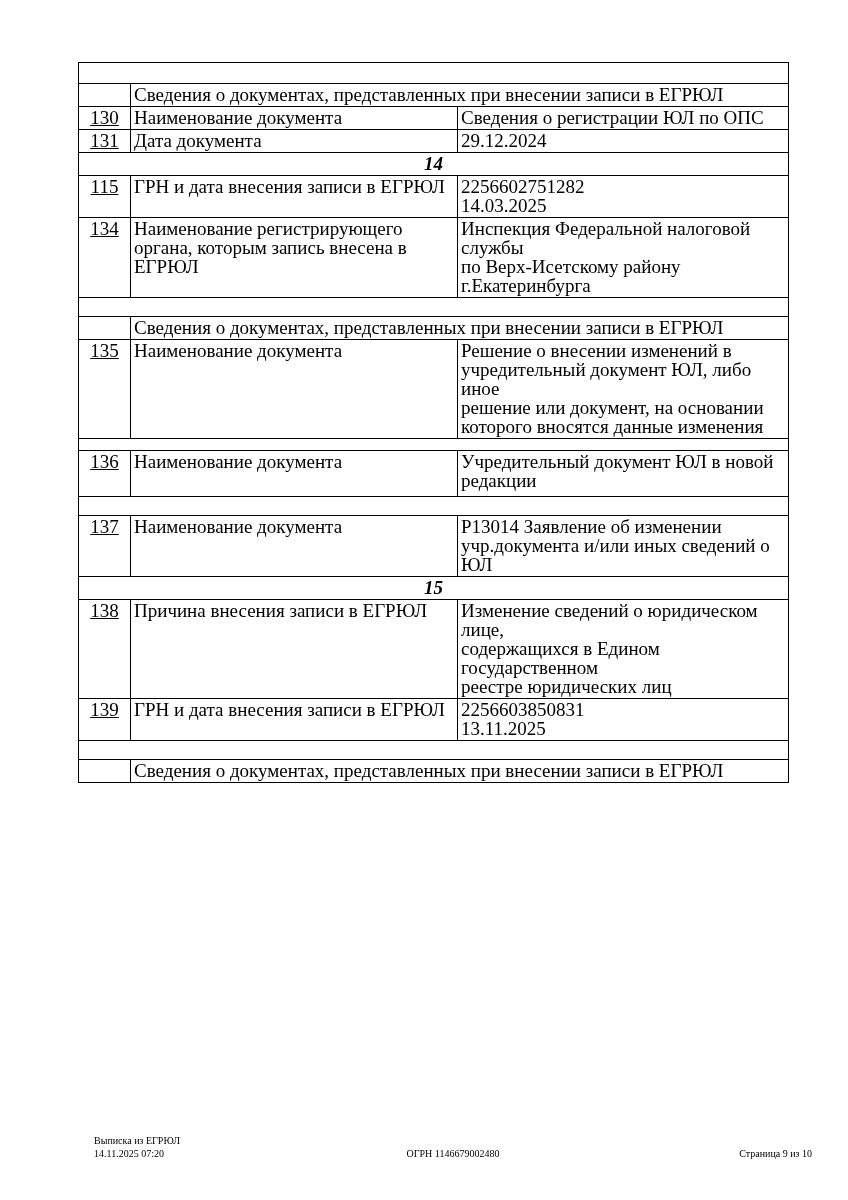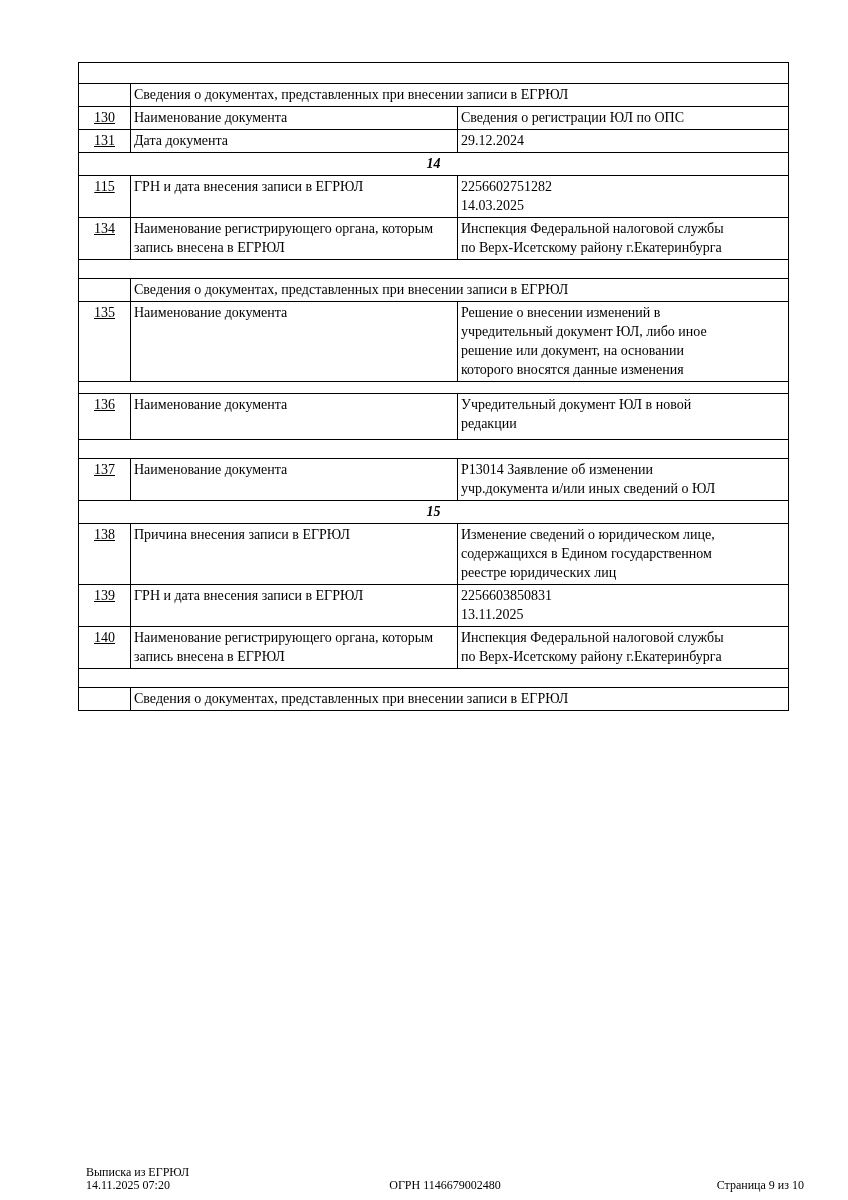--- a/index.html
+++ b/index.html
@@ -19,21 +19,21 @@
   table.registry {
     position: absolute;
     left: 78px; top: 62px;
     width: 710px;
     border-collapse: collapse;
     table-layout: fixed;
   }
   table.registry td {
     border: 1px solid #000000;
     vertical-align: top;
-    font-size: 14px;
+    font-size: 19px;
     line-height: 19px;
     padding: 1px 3px 2px 3px;
     overflow: hidden;
   }
   td.cell-num {
     text-align: center;
     padding-left: 1px;
     padding-right: 1px;
     text-decoration: underline;
   }
@@ -42,27 +42,26 @@
   tr.row-empty td { height: 19px; padding: 0; }
   td.cell-section-header { }
   td.cell-record-number {
     text-align: center;
     font-weight: bold;
     height: 21px;
     font-style: italic;
   }
   .footer {
     position: absolute;
-    left: 86px; top: 1134px;
+    left: 94px; top: 1134px;
     width: 718px;
     display: flex;
     align-items: flex-end;
-    font-size: 12px;
+    font-size: 10px;
     line-height: 13px;
-    margin-top: 32px;
   }
   .footer .f-left  { flex: 1; text-align: left; }
   .footer .f-center{ flex: 1; text-align: center; }
   .footer .f-right { flex: 1; text-align: right; }
 </style>
 </head>
 <body>
 
 <div class="page">
 
@@ -147,26 +146,20 @@
           <td class="cell-value">Изменение сведений о юридическом лице,
 содержащихся в Едином государственном
 реестре юридических лиц</td>
         </tr>
         <tr>
           <td class="cell-num" style="height: 37px;">139</td>
           <td class="cell-label" style="height: 37px;">ГРН и дата внесения записи в ЕГРЮЛ</td>
           <td class="cell-value" style="height: 37px;">2256603850831
 13.11.2025</td>
         </tr>
-        <tr>
-          <td class="cell-num" style="height: 36px;">140</td>
-          <td class="cell-label" style="height: 36px;">Наименование регистрирующего органа, которым запись внесена в ЕГРЮЛ</td>
-          <td class="cell-value" style="height: 36px;">Инспекция Федеральной налоговой службы
-по Верх-Исетскому району г.Екатеринбурга</td>
-        </tr>
         <tr class="row-empty">
           <td colspan="3"></td>
         </tr>
         <tr>
           <td class="cell-num"></td>
           <td colspan="2" class="cell-section-header">Сведения о документах, представленных при внесении записи в ЕГРЮЛ</td>
         </tr>
       </tbody>
   </table>
 

